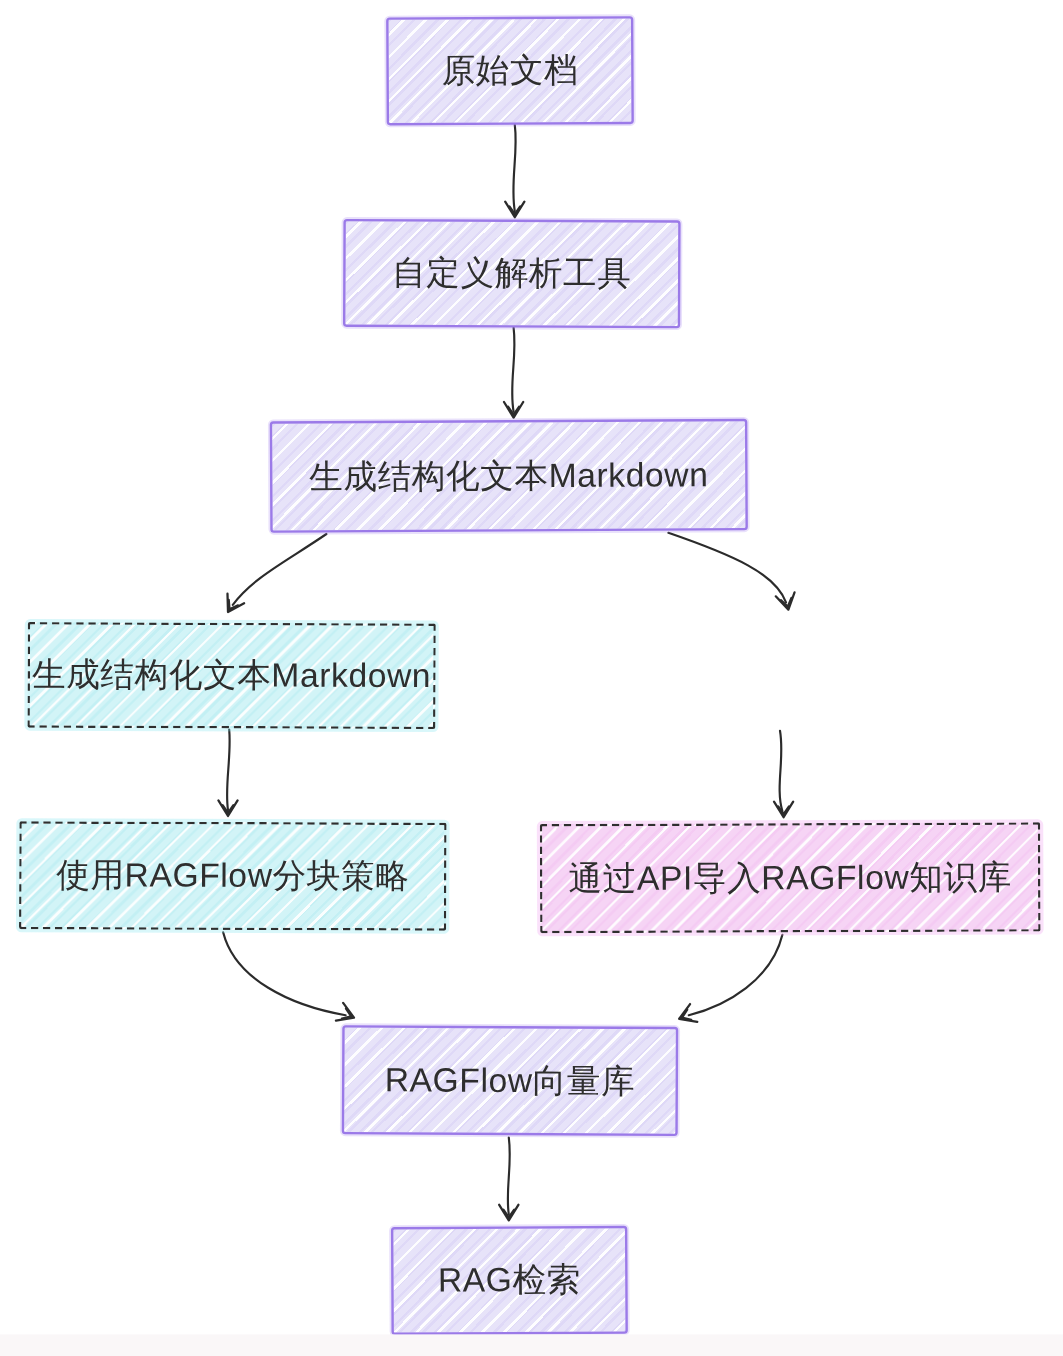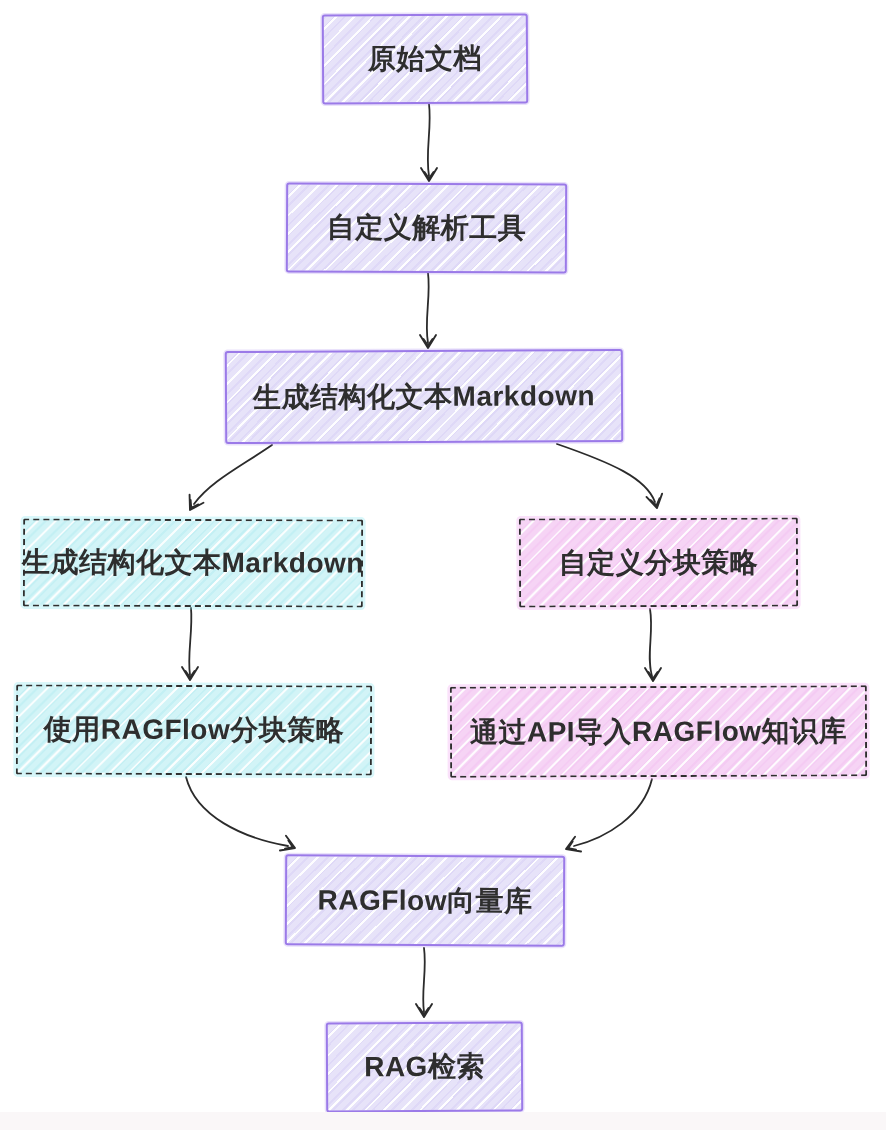--- a/index.html
+++ b/index.html
@@ -3,21 +3,21 @@
 <meta charset="utf-8">
 <style>
   html, body { margin: 0; padding: 0; }
   body {
     width: 886px; height: 1130px;
     position: relative;
     background: var(--canvas_bg, #ffffff);
     font-family: "Liberation Sans", "DejaVu Sans", sans-serif;
     overflow: hidden;
   }
-  .canvas { position: absolute; inset: 0; font-weight: bold; }
+  .canvas { position: absolute; inset: 0; }
 
   .node {
     position: absolute;
     box-sizing: border-box;
     display: flex;
     align-items: center;
     justify-content: center;
     text-align: center;
     font-size: 28px;
     color: var(--text, #2e2e2e);
@@ -154,23 +154,20 @@
   </div>
 
   <div class="node purple" style="left:225px; top:350px; width:398px; height:93px; transform:rotate(-0.3deg);">
     <span>生成结构化文本Markdown</span>
   </div>
 
   <div class="node cyan" style="left:23px; top:519px; width:340px; height:88px; transform:rotate(0.2deg);">
     <span>生成结构化文本Markdown</span>
   </div>
 
-  <div class="node pink" style="left:519px; top:518px; width:279px; height:89px; transform:rotate(-0.2deg);">
-    <span>自定义分块策略</span>
-  </div>
 
   <div class="node cyan" style="left:16px; top:685px; width:356px; height:90px; transform:rotate(0.2deg);">
     <span>使用RAGFlow分块策略</span>
   </div>
 
   <div class="node pink" style="left:450px; top:686px; width:417px; height:91px; transform:rotate(-0.2deg);">
     <span>通过API导入RAGFlow知识库</span>
   </div>
 
   <div class="node purple" style="left:285px; top:855px; width:280px; height:91px; transform:rotate(0.3deg);">

